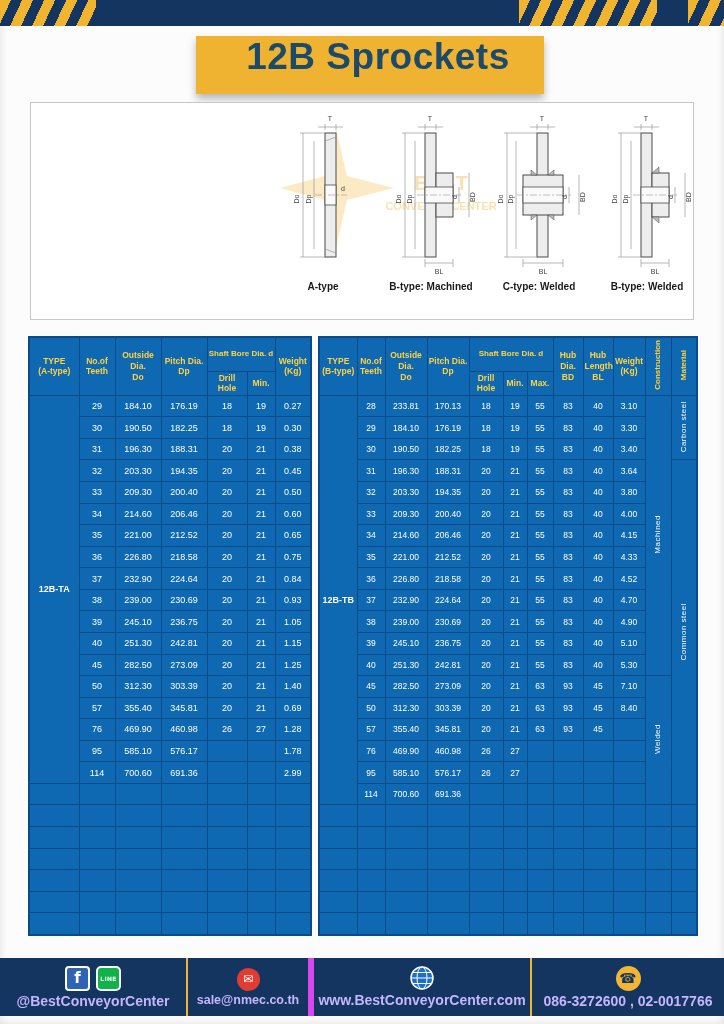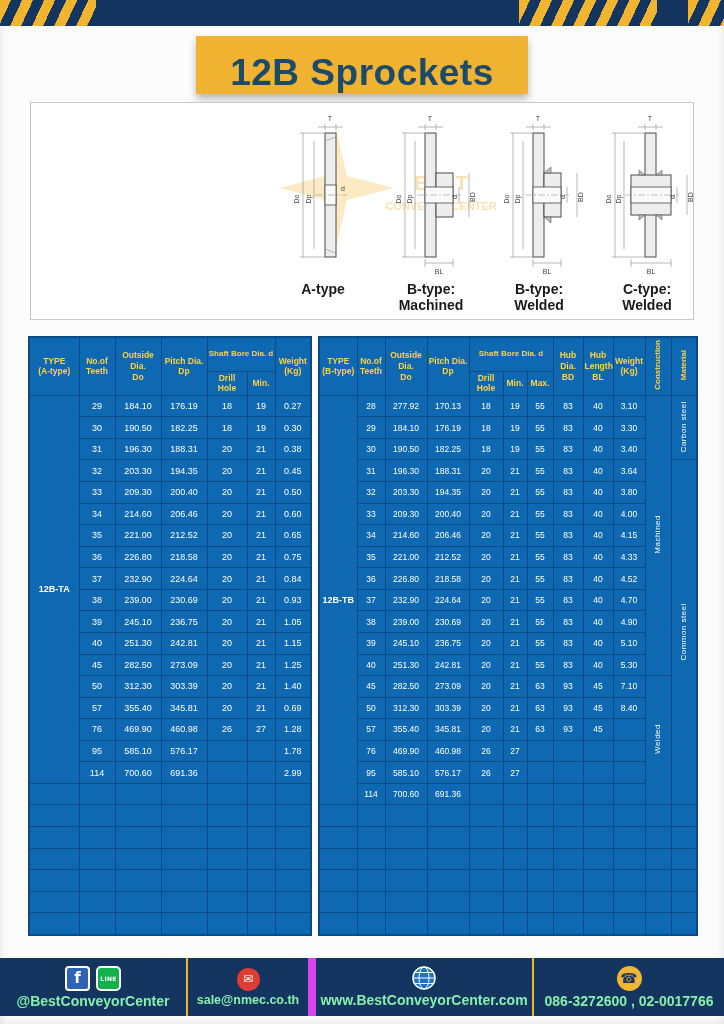--- a/index.html
+++ b/index.html
@@ -7,31 +7,31 @@
   .page{position:relative;width:724px;height:1024px;background:#fcfcfc;overflow:hidden;box-shadow:inset 0 0 8px rgba(0,0,0,.12);}
 
   
   .topbar{position:absolute;top:0;left:0;width:724px;height:26px;background:#14355f;}
   .stripe{position:absolute;top:0;height:26px;background:repeating-linear-gradient(115deg,#f0b42f 0 10px,#14355f 10px 20px);}
   .s1{left:0;width:96px;}
   .s2{left:519px;width:138px;}
   .s3{left:688px;width:36px;}
 
   
-  .title-banner{position:absolute;left:196px;top:36px;width:332px;height:58px;background:#f0b331;display:flex;align-items:flex-end;justify-content:center;box-shadow:0 5px 8px rgba(0,0,0,.28);}
+  .title-banner{position:absolute;left:196px;top:36px;width:332px;height:58px;background:#f0b331;display:flex;align-items:flex-start;justify-content:center;box-shadow:0 5px 8px rgba(0,0,0,.28);padding-left:16px;}
   .title-banner h1{margin:0;font-size:37px;font-weight:bold;color:#1b4a6b;letter-spacing:.5px;}
 
   
   .info-box{position:absolute;left:30px;top:102px;width:662px;height:216px;background:#ffffff;border:1px solid #c6c6c6;}
   .specs{position:absolute;left:14px;top:44px;color:#1c4466;font-weight:bold;font-size:13px;line-height:21px;white-space:nowrap;}
   .watermark{position:absolute;left:245px;top:15px;opacity:1;pointer-events:none;}
   .drawings{position:absolute;left:242px;top:8px;display:flex;gap:8px;}
   .drawing{width:100px;text-align:center;}
   .drawing svg{width:100px;height:168px;display:block;}
-  .caption{font-size:14px;font-weight:600;color:#1a1a1a;margin-top:2px;}
+  .caption{font-size:10px;font-weight:600;color:#1a1a1a;margin-top:2px;}
   .dim{font-size:7px;fill:#444;}
 
   
   .tables{position:absolute;left:28px;top:336px;width:668px;height:600px;border-radius:11px;}
   .ctable{border-collapse:collapse;background:#0f68b2;border:2px solid #0a4a86;position:absolute;top:0;height:600px;table-layout:fixed;}
   .ta{left:0;width:282px;}
   .tb{left:290px;width:378px;}
   .ctable th,.ctable td{border:1px solid #0a4a86;overflow:hidden;}
   .ctable th{color:#ffd23f;font-weight:bold;font-size:8.5px;line-height:1.25;white-space:pre-line;padding:1px;text-align:center;}
   .ctable th.shaft{font-size:8px;margin-left:25px;}
@@ -41,24 +41,24 @@
   .vhead span,td.vspan span{display:inline-block;writing-mode:vertical-rl;transform:rotate(180deg);line-height:1;}
   .vhead span{font-size:8px;color:#ffd23f;font-weight:bold;}
   td.vspan{vertical-align:middle;padding:0;}
   td.vspan span{font-size:8px;color:#fff;letter-spacing:.5px;}
 
   
   .footer{position:absolute;left:0;top:958px;width:724px;height:58px;background:#14355f;display:flex;align-items:stretch;}
   .fsec{display:flex;flex-direction:column;align-items:center;justify-content:center;gap:2px;}
   .fs1{width:186px;}
   .fs2{width:120px;border-left:2px solid #f0b42f;}
-  .fs3{width:216px;border-left:8px solid #d946ef;}
+  .fs3{width:216px;border-left:6px solid #d946ef;}
   .fs4{flex:1;border-left:2px solid #f0b42f;}
   .ficons{display:flex;gap:6px;align-items:center;}
-  .ftext{color:#86efac;font-size:12.5px;font-weight:bold;white-space:nowrap;}
+  .ftext{color:#c4b5fd;font-size:12.5px;font-weight:bold;white-space:nowrap;}
   .ftext.big{font-size:14px;}
   .icon{display:flex;align-items:center;justify-content:center;font-family:"DejaVu Sans",sans-serif;}
   .fb{width:21px;height:21px;background:#2f63b4;color:#fff;border:2px solid #fff;border-radius:4px;font-weight:bold;font-size:15px;}
   .lineic{width:21px;height:21px;background:#12b24b;color:#fff;border:2px solid #fff;border-radius:5px;font-weight:bold;font-size:6px;letter-spacing:.3px;}
   .mail{width:23px;height:23px;border-radius:50%;background:#e03c31;color:#fff;font-size:12px;}
   .phone{width:25px;height:25px;border-radius:50%;background:#f2b632;color:#14355f;font-size:14px;}
 </style>
 </head>
 <body>
 
@@ -137,20 +137,53 @@
           <text x="76" y="86" class="dim" text-anchor="middle" transform="rotate(-90 76 86)">d</text>
           <text x="94" y="86" class="dim" text-anchor="middle" transform="rotate(-90 94 86)">BD</text>
           <text x="58" y="163" class="dim" text-anchor="middle">BL</text>
         </svg>
         <div class="caption">B-type: Machined</div>
       </div>
 
       <div class="drawing">
         <svg viewBox="0 0 100 168">
           <g stroke="#9a9a9a" stroke-width="0.7" fill="none">
+            <line x1="48" y1="13" x2="48" y2="19"></line>
+              <line x1="59" y1="13" x2="59" y2="19"></line>
+            <line x1="41" y1="16" x2="66" y2="16"></line>
+          </g>
+          <text x="53" y="10" class="dim" text-anchor="middle">T</text>
+          <rect x="48" y="22" width="11" height="124" fill="#ededed" stroke="#4a4a4a" stroke-width="1"></rect>
+          <rect x="34" y="64" width="40" height="40" fill="#ededed" stroke="#4a4a4a" stroke-width="1"></rect>
+          <path d="M48 64 l-6 -5 v5 z M59 64 l6 -5 v5 z M48 104 l-6 5 v-5 z M59 104 l6 5 v-5 z" fill="#bbbbbb" stroke="#4a4a4a" stroke-width="0.5"></path>
+          <rect x="34" y="76" width="40" height="16" fill="#fafafa" stroke="#4a4a4a" stroke-width="0.8"></rect>
+          <line x1="28" y1="84" x2="82" y2="84" stroke="#999" stroke-width="0.6" stroke-dasharray="7 2 2 2"></line>
+          <g stroke="#9a9a9a" stroke-width="0.7" fill="none">
+            <line x1="18" y1="22" x2="18" y2="146"></line>
+            <line x1="15" y1="22" x2="48" y2="22"></line>
+            <line x1="15" y1="146" x2="48" y2="146"></line>
+            <line x1="27" y1="30" x2="27" y2="138"></line>
+            <line x1="80" y1="76" x2="80" y2="92"></line>
+            <line x1="90" y1="64" x2="90" y2="104"></line>
+            <line x1="34" y1="152" x2="74" y2="152"></line>
+            <line x1="34" y1="148" x2="34" y2="156"></line>
+              <line x1="74" y1="148" x2="74" y2="156"></line>
+          </g>
+          <text x="14" y="88" class="dim" text-anchor="middle" transform="rotate(-90 14 88)">Do</text>
+          <text x="24" y="88" class="dim" text-anchor="middle" transform="rotate(-90 24 88)">Dp</text>
+          <text x="78" y="86" class="dim" text-anchor="middle" transform="rotate(-90 78 86)">d</text>
+          <text x="96" y="86" class="dim" text-anchor="middle" transform="rotate(-90 96 86)">BD</text>
+          <text x="54" y="163" class="dim" text-anchor="middle">BL</text>
+        </svg>
+        <div class="caption">C-type: Welded</div>
+      </div>
+
+      <div class="drawing">
+        <svg viewBox="0 0 100 168">
+          <g stroke="#9a9a9a" stroke-width="0.7" fill="none">
             <line x1="44" y1="13" x2="44" y2="19"></line>
               <line x1="55" y1="13" x2="55" y2="19"></line>
             <line x1="37" y1="16" x2="62" y2="16"></line>
           </g>
           <text x="49" y="10" class="dim" text-anchor="middle">T</text>
           <rect x="44" y="22" width="11" height="124" fill="#ededed" stroke="#4a4a4a" stroke-width="1"></rect>
           <rect x="55" y="62" width="17" height="44" fill="#ededed" stroke="#4a4a4a" stroke-width="1"></rect>
           <path d="M55 62 l7 -6 v6 z M55 106 l7 6 v-6 z" fill="#bbbbbb" stroke="#4a4a4a" stroke-width="0.5"></path>
           <rect x="44" y="76" width="28" height="16" fill="#fafafa" stroke="#4a4a4a" stroke-width="0.8"></rect>
           <line x1="36" y1="84" x2="80" y2="84" stroke="#999" stroke-width="0.6" stroke-dasharray="7 2 2 2"></line>
@@ -165,53 +198,20 @@
             <line x1="44" y1="148" x2="44" y2="156"></line>
               <line x1="72" y1="148" x2="72" y2="156"></line>
           </g>
           <text x="20" y="88" class="dim" text-anchor="middle" transform="rotate(-90 20 88)">Do</text>
           <text x="31" y="88" class="dim" text-anchor="middle" transform="rotate(-90 31 88)">Dp</text>
           <text x="76" y="86" class="dim" text-anchor="middle" transform="rotate(-90 76 86)">d</text>
           <text x="94" y="86" class="dim" text-anchor="middle" transform="rotate(-90 94 86)">BD</text>
           <text x="58" y="163" class="dim" text-anchor="middle">BL</text>
         </svg>
         <div class="caption">B-type: Welded</div>
-      </div>
-
-      <div class="drawing">
-        <svg viewBox="0 0 100 168">
-          <g stroke="#9a9a9a" stroke-width="0.7" fill="none">
-            <line x1="48" y1="13" x2="48" y2="19"></line>
-              <line x1="59" y1="13" x2="59" y2="19"></line>
-            <line x1="41" y1="16" x2="66" y2="16"></line>
-          </g>
-          <text x="53" y="10" class="dim" text-anchor="middle">T</text>
-          <rect x="48" y="22" width="11" height="124" fill="#ededed" stroke="#4a4a4a" stroke-width="1"></rect>
-          <rect x="34" y="64" width="40" height="40" fill="#ededed" stroke="#4a4a4a" stroke-width="1"></rect>
-          <path d="M48 64 l-6 -5 v5 z M59 64 l6 -5 v5 z M48 104 l-6 5 v-5 z M59 104 l6 5 v-5 z" fill="#bbbbbb" stroke="#4a4a4a" stroke-width="0.5"></path>
-          <rect x="34" y="76" width="40" height="16" fill="#fafafa" stroke="#4a4a4a" stroke-width="0.8"></rect>
-          <line x1="28" y1="84" x2="82" y2="84" stroke="#999" stroke-width="0.6" stroke-dasharray="7 2 2 2"></line>
-          <g stroke="#9a9a9a" stroke-width="0.7" fill="none">
-            <line x1="18" y1="22" x2="18" y2="146"></line>
-            <line x1="15" y1="22" x2="48" y2="22"></line>
-            <line x1="15" y1="146" x2="48" y2="146"></line>
-            <line x1="27" y1="30" x2="27" y2="138"></line>
-            <line x1="80" y1="76" x2="80" y2="92"></line>
-            <line x1="90" y1="64" x2="90" y2="104"></line>
-            <line x1="34" y1="152" x2="74" y2="152"></line>
-            <line x1="34" y1="148" x2="34" y2="156"></line>
-              <line x1="74" y1="148" x2="74" y2="156"></line>
-          </g>
-          <text x="14" y="88" class="dim" text-anchor="middle" transform="rotate(-90 14 88)">Do</text>
-          <text x="24" y="88" class="dim" text-anchor="middle" transform="rotate(-90 24 88)">Dp</text>
-          <text x="78" y="86" class="dim" text-anchor="middle" transform="rotate(-90 78 86)">d</text>
-          <text x="96" y="86" class="dim" text-anchor="middle" transform="rotate(-90 96 86)">BD</text>
-          <text x="54" y="163" class="dim" text-anchor="middle">BL</text>
-        </svg>
-        <div class="caption">C-type: Welded</div>
       </div>
 
     </div>
   </div>
 
   <div class="tables">
     <table class="ctable ta">
         <colgroup>
           <col style="width: 50px;">
           <col style="width: 36px;">
@@ -492,21 +492,21 @@
           <tr style="height: 24px;">
             <th>Drill Hole</th>
             <th>Min.</th>
             <th>Max.</th>
           </tr>
         </thead>
         <tbody>
           <tr>
             <td class="typec" rowspan="19">12B-TB</td>
             <td>28</td>
-            <td>277.92</td>
+            <td>233.81</td>
             <td>170.13</td>
             <td>18</td>
             <td>19</td>
             <td>55</td>
             <td>83</td>
             <td>40</td>
             <td>3.10</td>
             <td class="vspan" rowspan="13"><span>Machined</span></td>
             <td class="vspan" rowspan="3"><span>Carbon steel</span></td>
           </tr>

